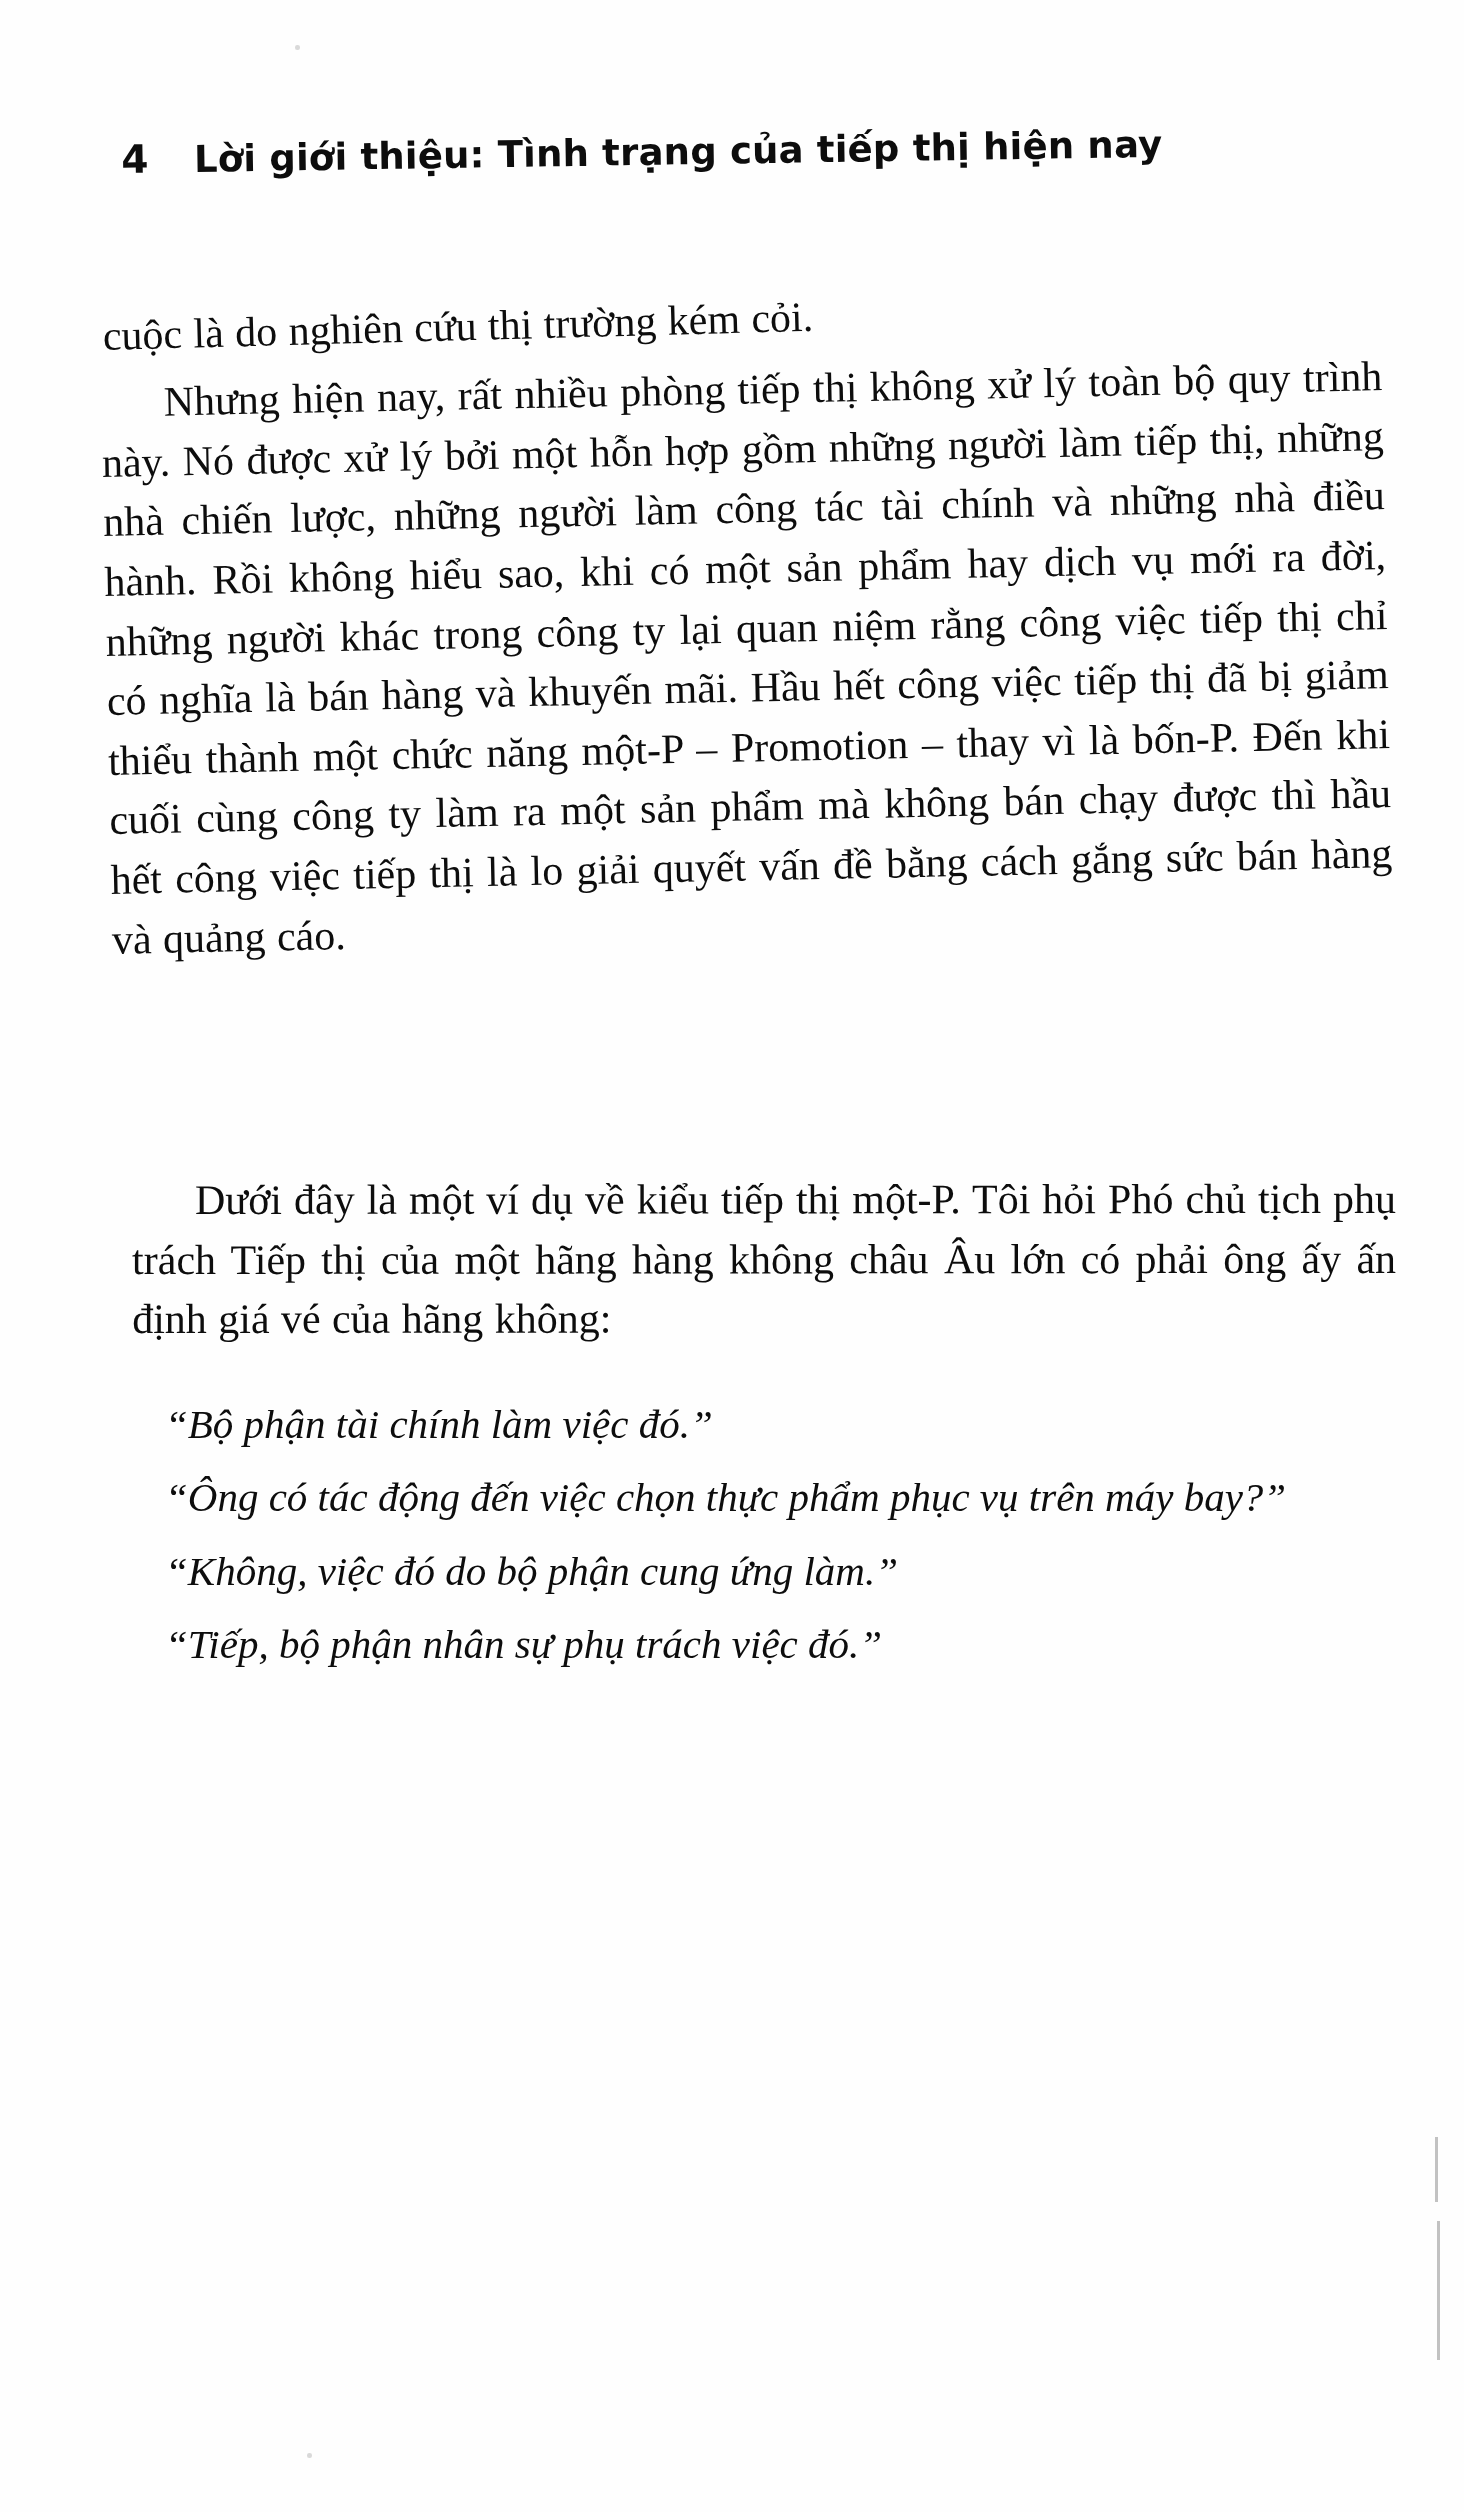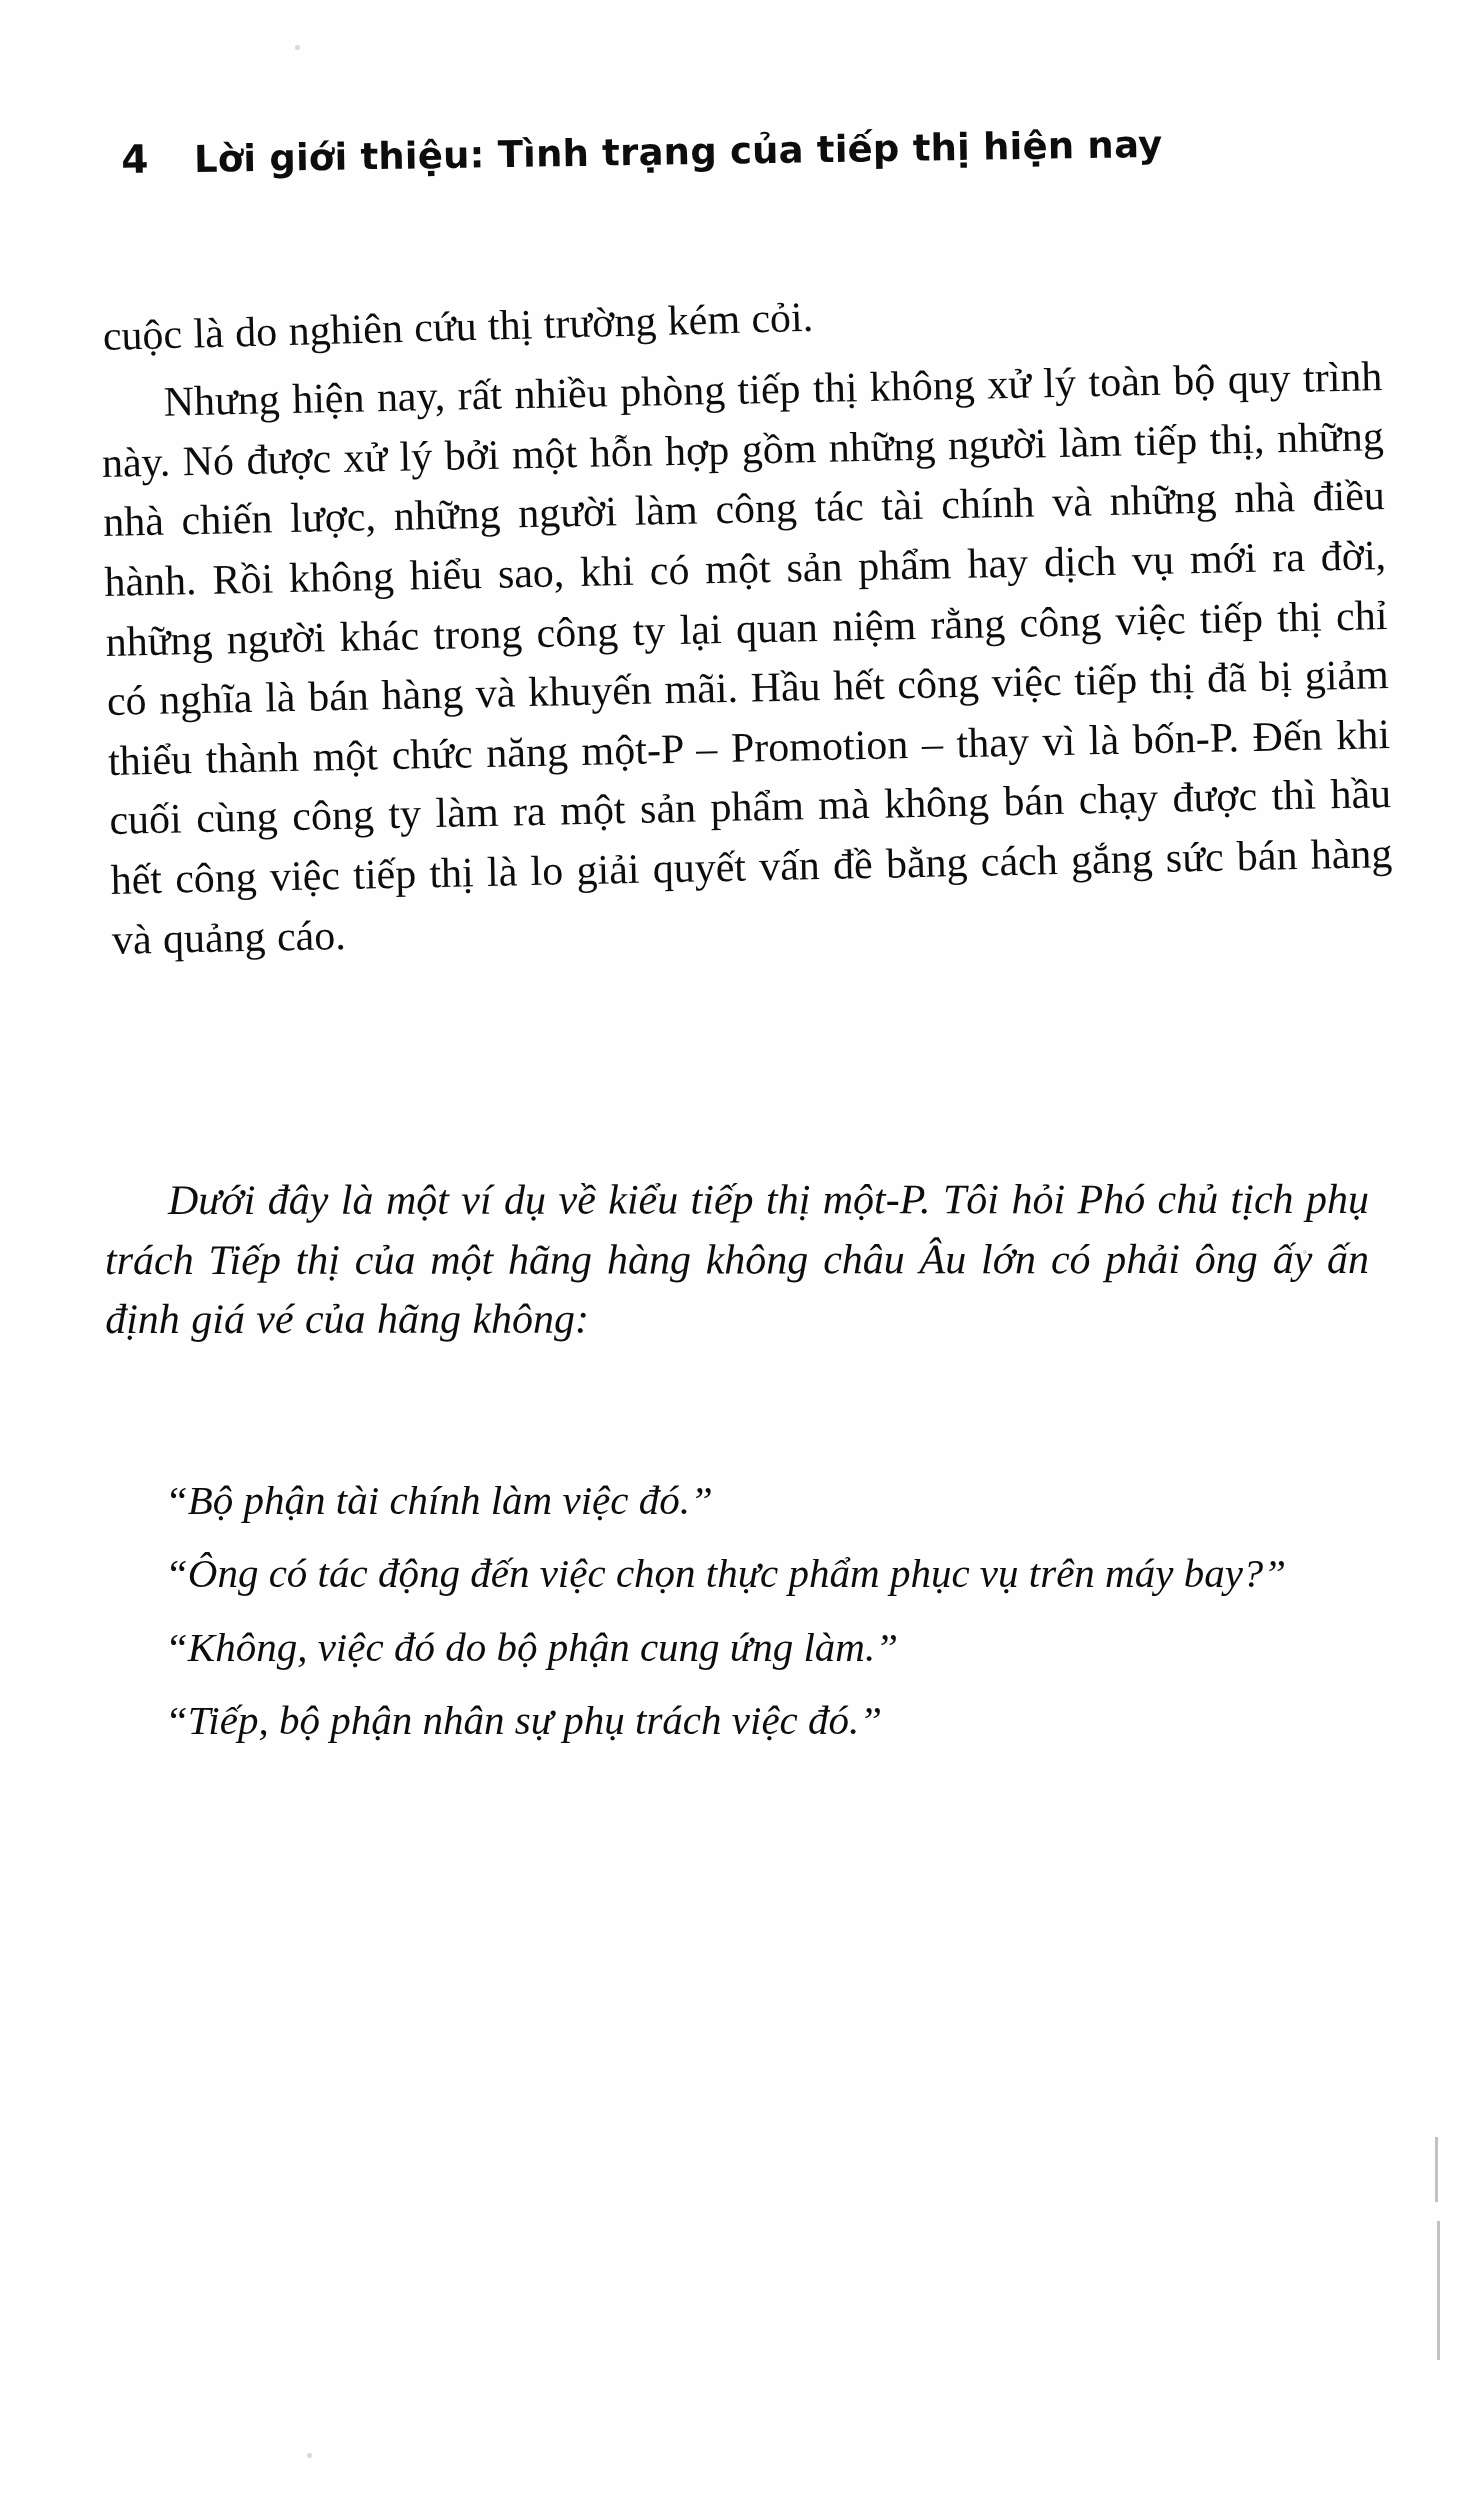--- a/index.html
+++ b/index.html
@@ -70,26 +70,26 @@
     text-indent: 63px;
   }
 
   
   .skew-a { transform: rotate(-1.55deg); transform-origin: left top; }
   .skew-b { transform: rotate(-1.2deg); transform-origin: left top; }
   .skew-d { transform: rotate(-0.05deg); transform-origin: left top; }
 
   .block-1 { position: absolute; top: 0px;    left: 1.9px;  width: 1264px; }
   .block-2 { position: absolute; top: 67px;   left: 0px;  width: 1282px; }
-  .block-3 { position: absolute; top: 864px;  left: 5px; width: 1264px; font-style: italic; }
+  .block-3 { position: absolute; top: 864px;  left: 32px; width: 1264px; }
 
   
   .quote-block {
     position: absolute;
-    top: 1470px;
+    top: 1394px;
     left: 165px;
     width: 1217px;
   }
   p.quote {
     margin: 0;
     font-style: italic;
     font-size: 41px;
     line-height: 1.47;
     text-align: left;
   }

